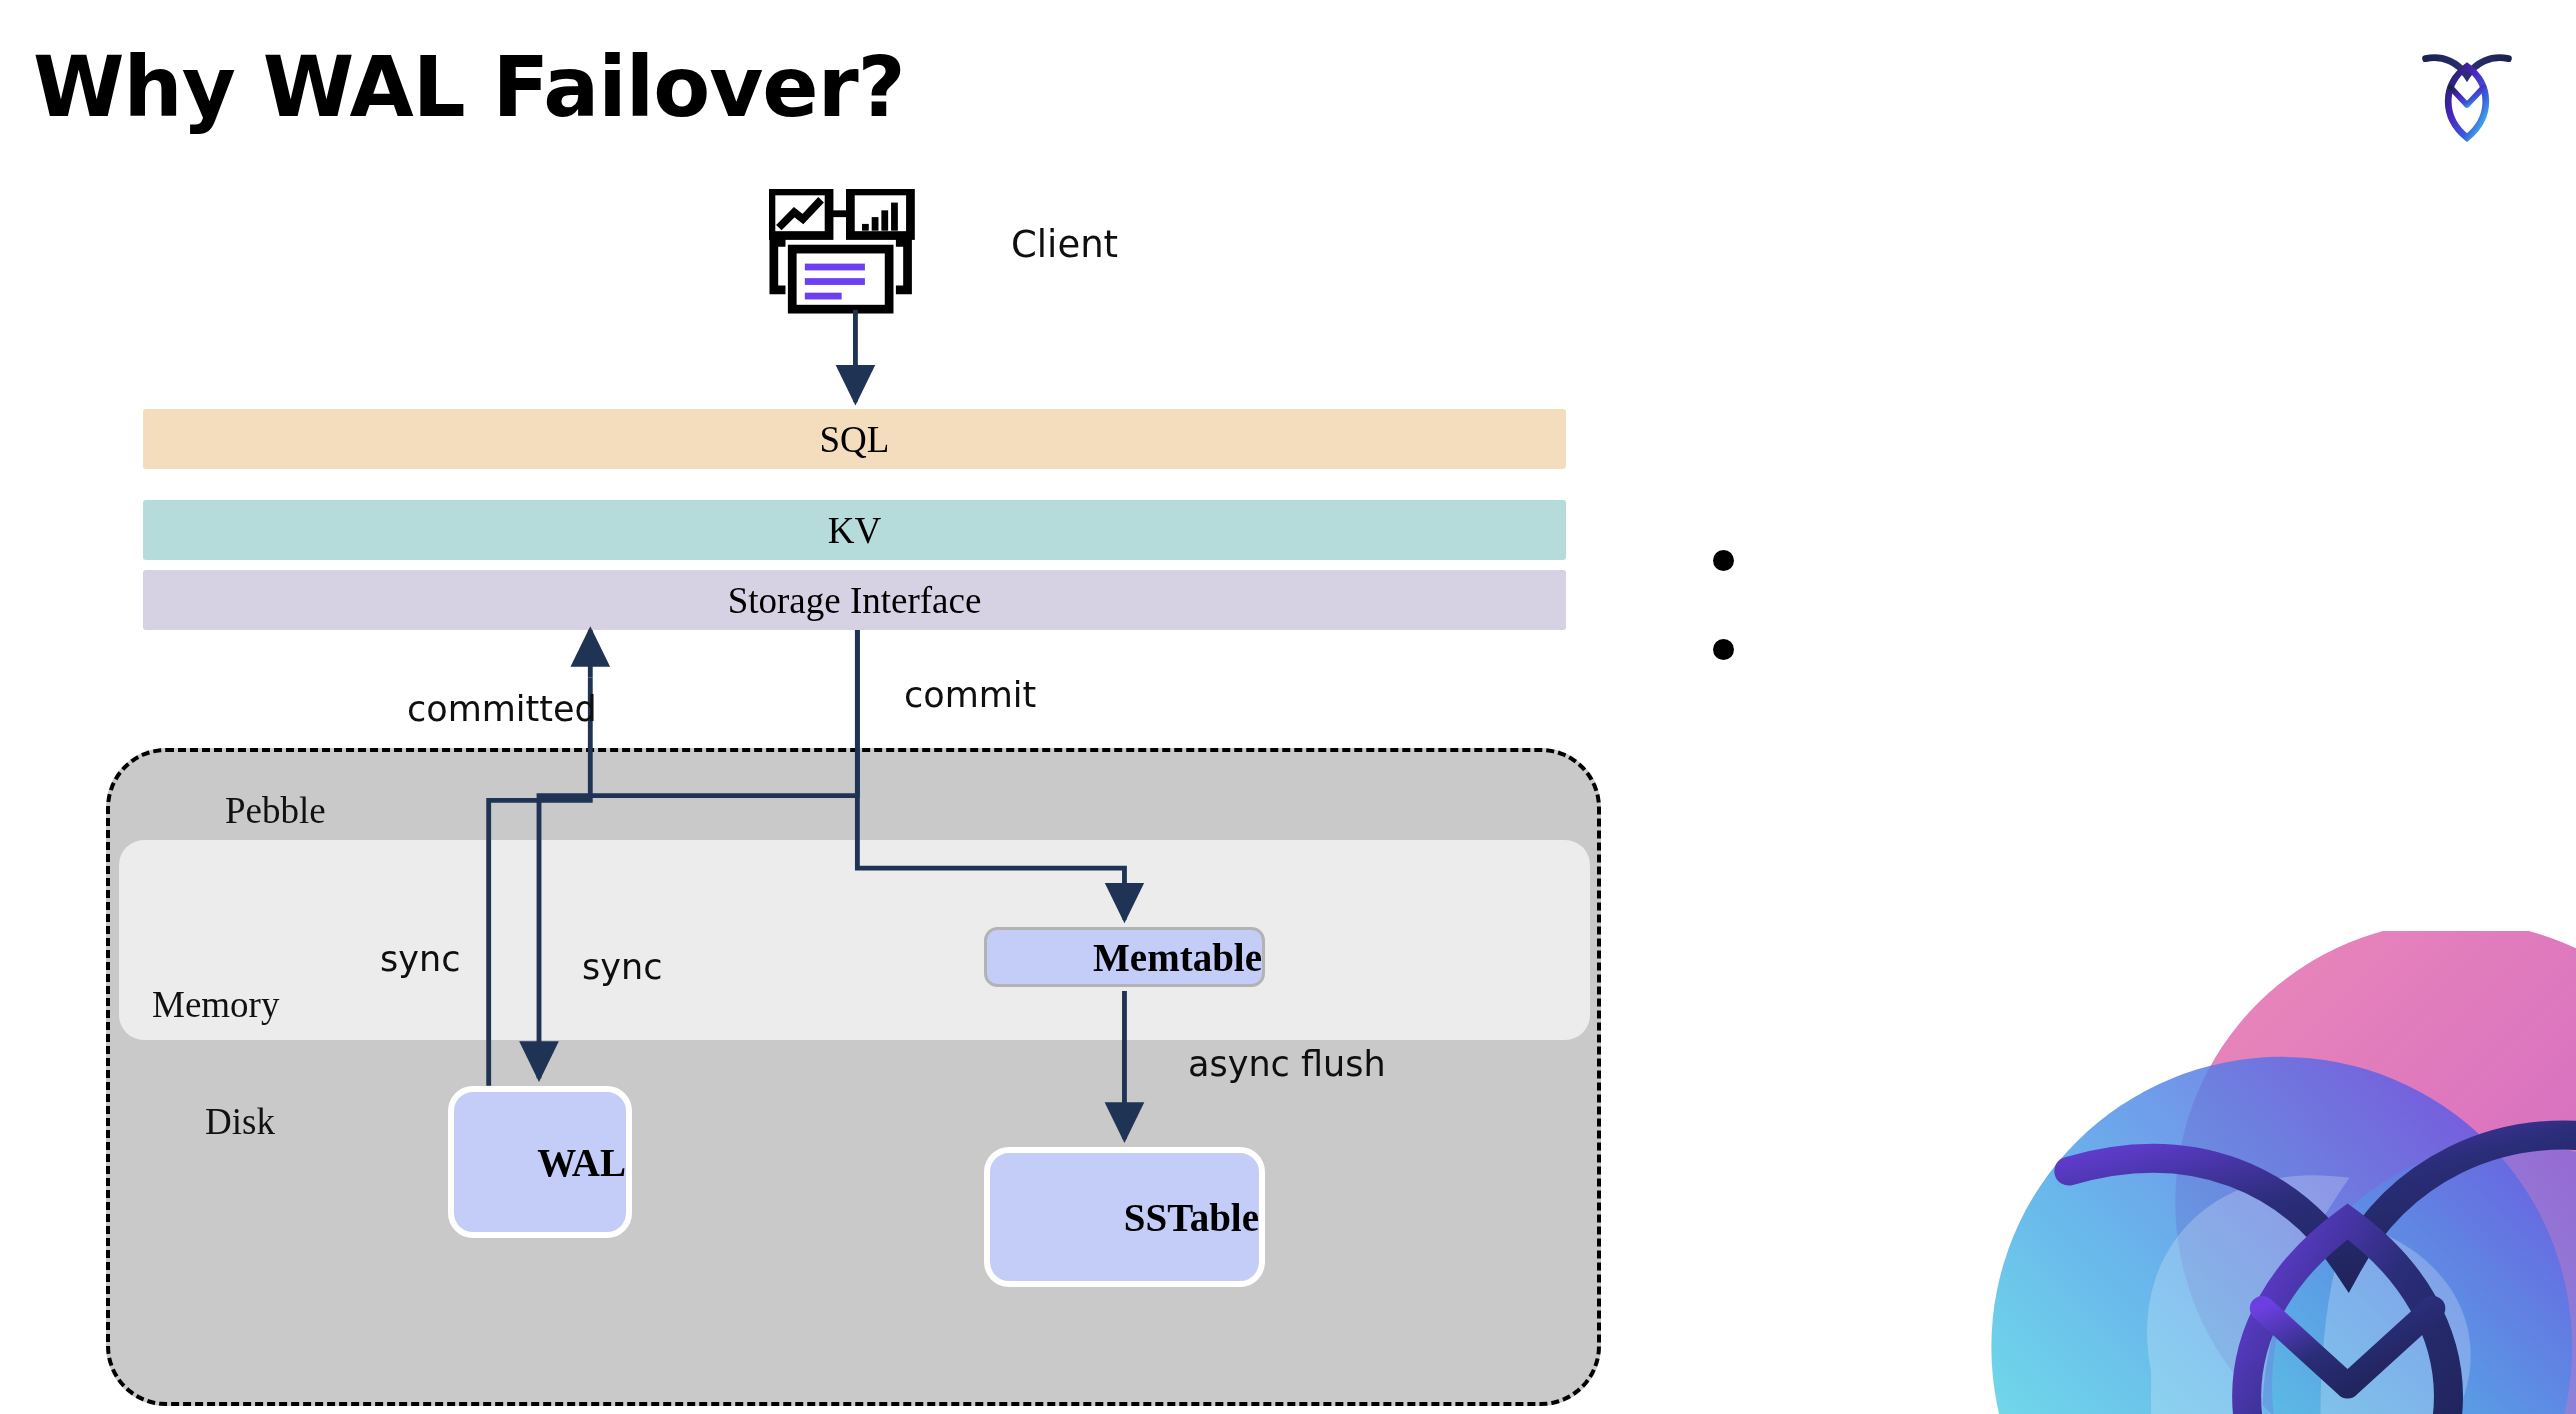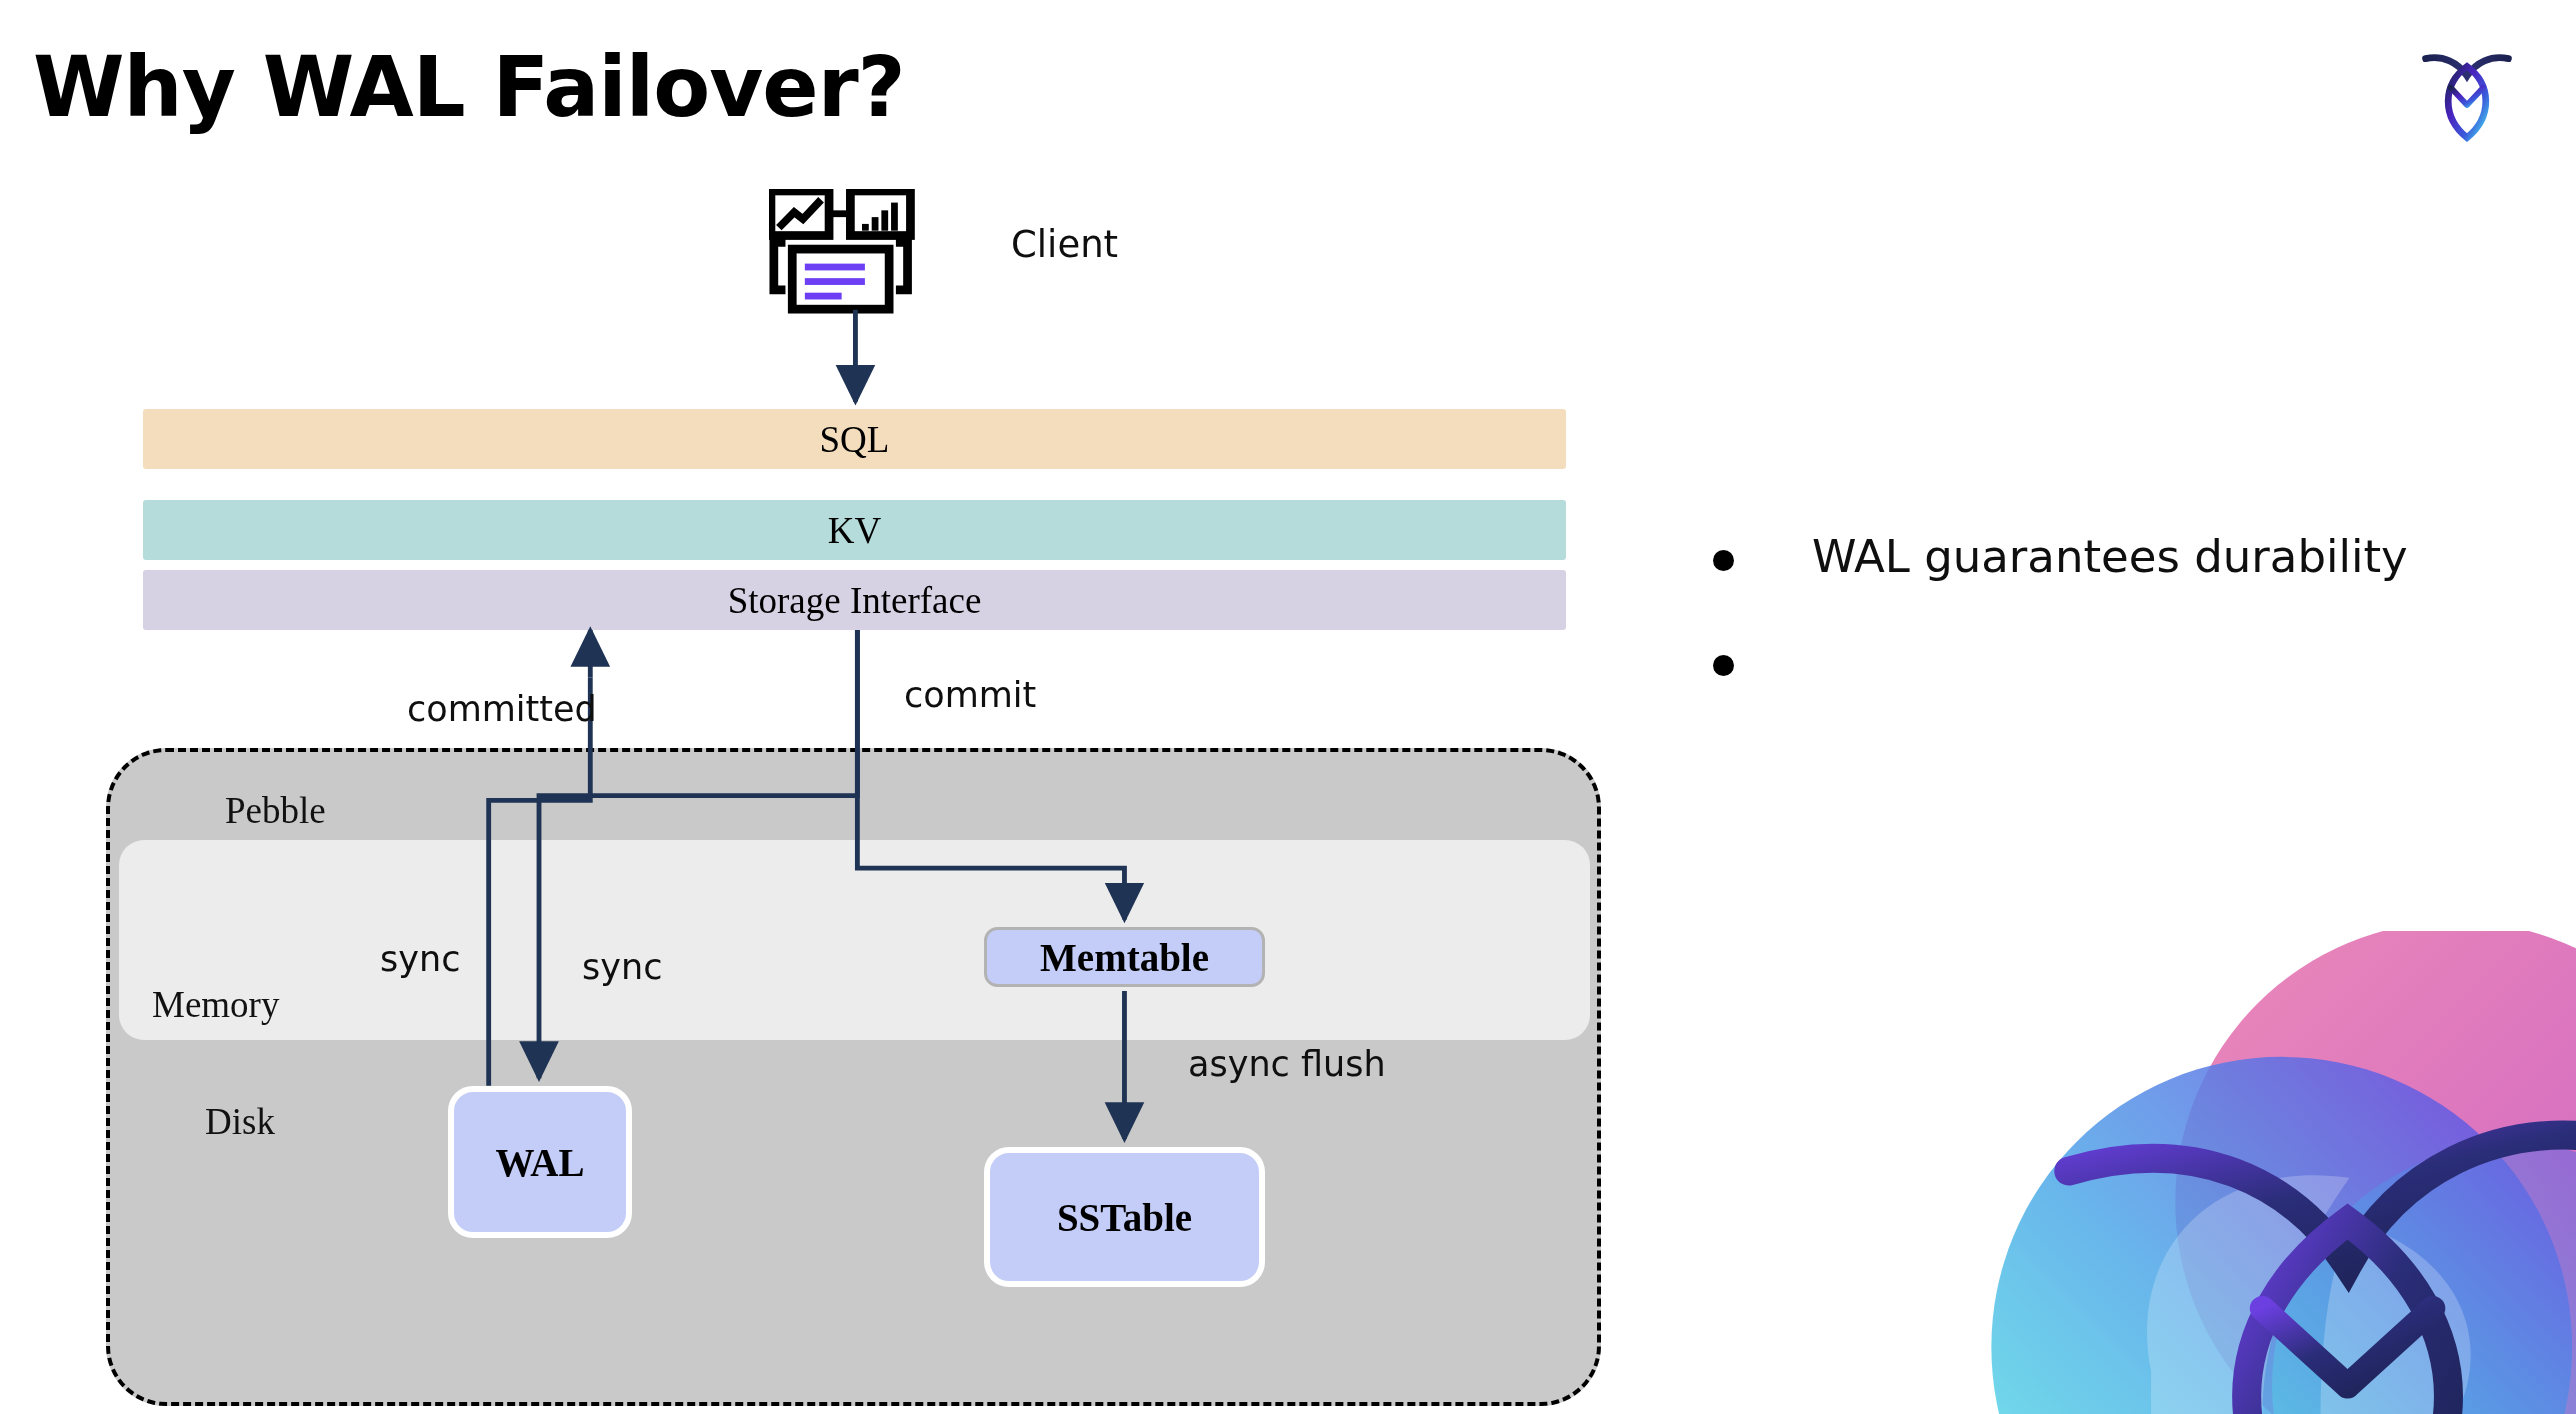--- a/index.html
+++ b/index.html
@@ -120,21 +120,21 @@
     font-size: 37px;
     color: #111111;
   }
 
   
   .node-box {
     position: absolute;
     background: #c4cdf8;
     display: flex;
     align-items: center;
-    justify-content: center;
+    justify-content: flex-end;
     font-family: "Liberation Serif", serif;
     font-weight: bold;
     font-size: 39px;
     color: #000000;
     box-sizing: border-box;
   }
   #node-memtable {
     left: 984px;
     top: 927px;
     width: 281px;
@@ -320,21 +320,20 @@
 
 <div class="edge-label" id="label-committed">committed</div>
 <div class="edge-label" id="label-commit">commit</div>
 <div class="edge-label" id="label-sync-left">sync</div>
 <div class="edge-label" id="label-sync-right">sync</div>
 <div class="edge-label" id="label-async">async flush</div>
 
 <div id="bullets">
   <div class="bullet-row">
     <span class="bullet-dot"></span>
-    <span class="bullet-text">WAL guarantees durability</span>
   </div>
   <div class="bullet-row">
     <span class="bullet-dot"></span>
   </div>
 </div>
 
 <div id="corner-deco">
   <svg viewBox="0 0 624 500" width="604" height="484" aria-hidden="true">
     <defs>
       <linearGradient id="gpink" x1="0" y1="0" x2="1" y2="1">

